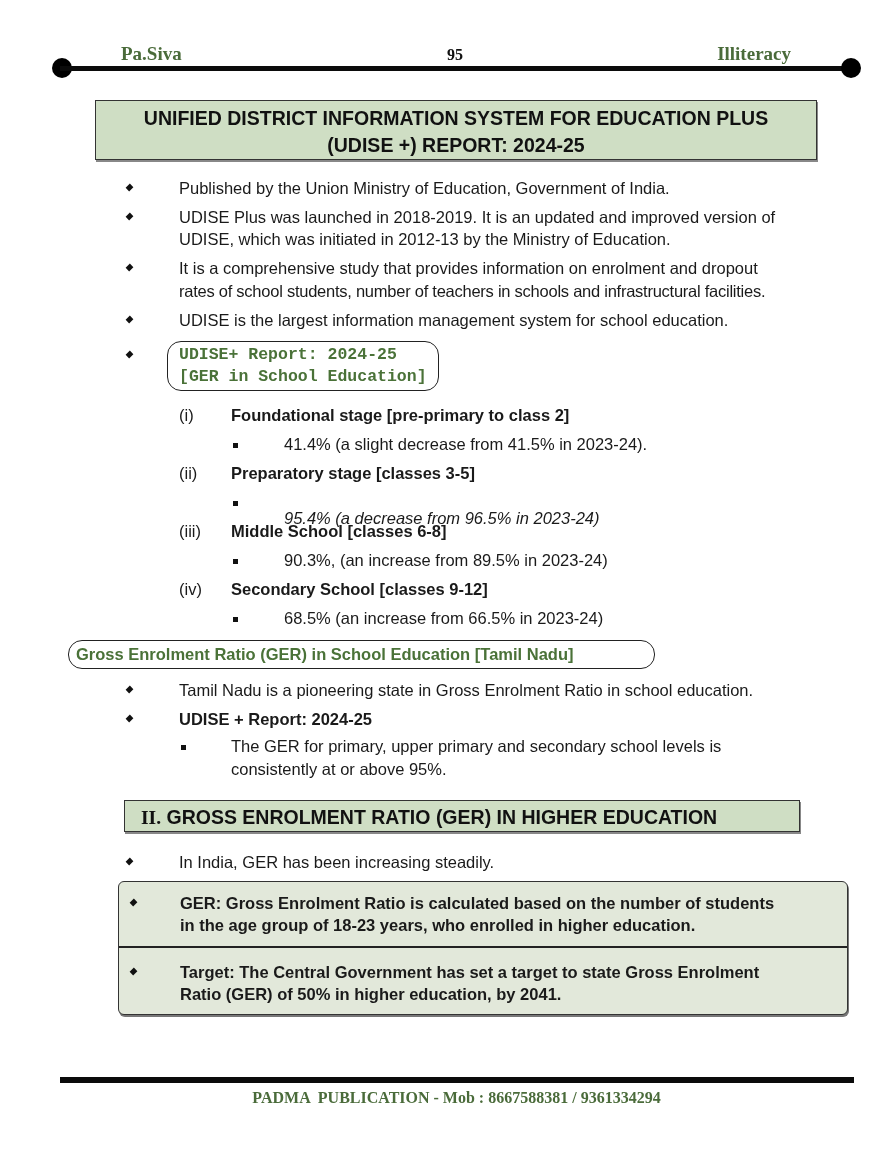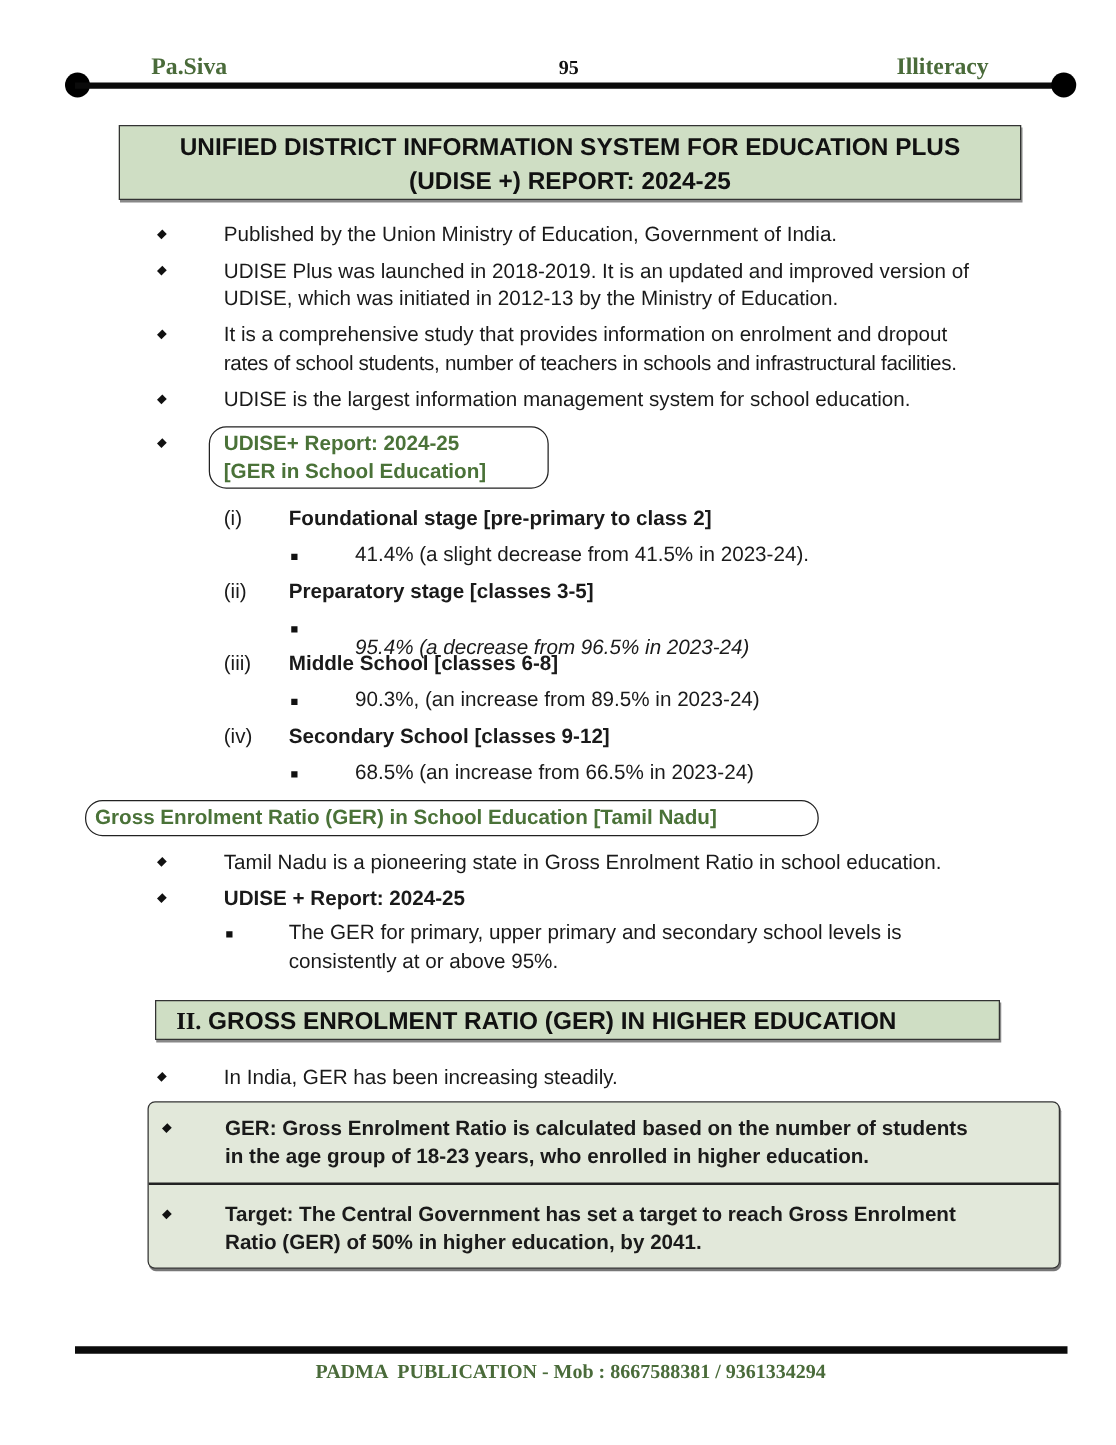--- a/index.html
+++ b/index.html
@@ -109,21 +109,21 @@
   <span class="bullet-text" style="top:23px; letter-spacing:-0.25px;">rates of school students, number of teachers in schools and infrastructural facilities.</span>
 </div>
 <div class="bullet-row" style="top:309px;">
   <span class="diamond"></span>
   <span class="bullet-text">UDISE is the largest information management system for school education.</span>
 </div>
 
 <div class="bullet-row" style="top:344px;">
   <span class="diamond"></span>
 </div>
-<div class="rounded-label" style="left:167px; top:341px; width:272px; height:50px; padding:2px 0 12px 11px;">
+<div class="rounded-label" style="left:167px; top:341px; width:272px; height:50px; padding:2px 0 12px 11px;font-family:Liberation Mono, monospace;">
   <div>UDISE+ Report: 2024-25</div>
   <div>[GER in School Education]</div>
 </div>
 
 <div>
   <span class="roman" style="top:406px;">(i)</span>
   <span class="stage-title" style="top:406px;">Foundational stage [pre-primary to class 2]</span>
   <span class="sq" style="top:443px;"></span>
   <span class="sub-text" style="top:435px;">41.4% (a slight decrease from 41.5% in 2023-24).</span>
 
@@ -169,19 +169,19 @@
 
 <div class="info-box">
   <div class="info-row" style="top:10px;">
     <span class="diamond"></span>
     <span class="bullet-text">GER: Gross Enrolment Ratio is calculated based on the number of students</span>
     <span class="bullet-text" style="top:22px;">in the age group of 18-23 years, who enrolled in higher education.</span>
   </div>
   <div class="info-divider"></div>
   <div class="info-row" style="top:79px;">
     <span class="diamond"></span>
-    <span class="bullet-text">Target: The Central Government has set a target to reach Gross Enrolment</span>
+    <span class="bullet-text">Target: The Central Government has set a target to state Gross Enrolment</span>
     <span class="bullet-text" style="top:22px;">Ratio (GER) of 50% in higher education, by 2041.</span>
   </div>
 </div>
 
 <div class="footer-rule"></div>
 <div class="footer-text" style="white-space:pre;text-align:center;">PADMA  PUBLICATION - Mob : 8667588381 / 9361334294</div>
 
 </body></html>

